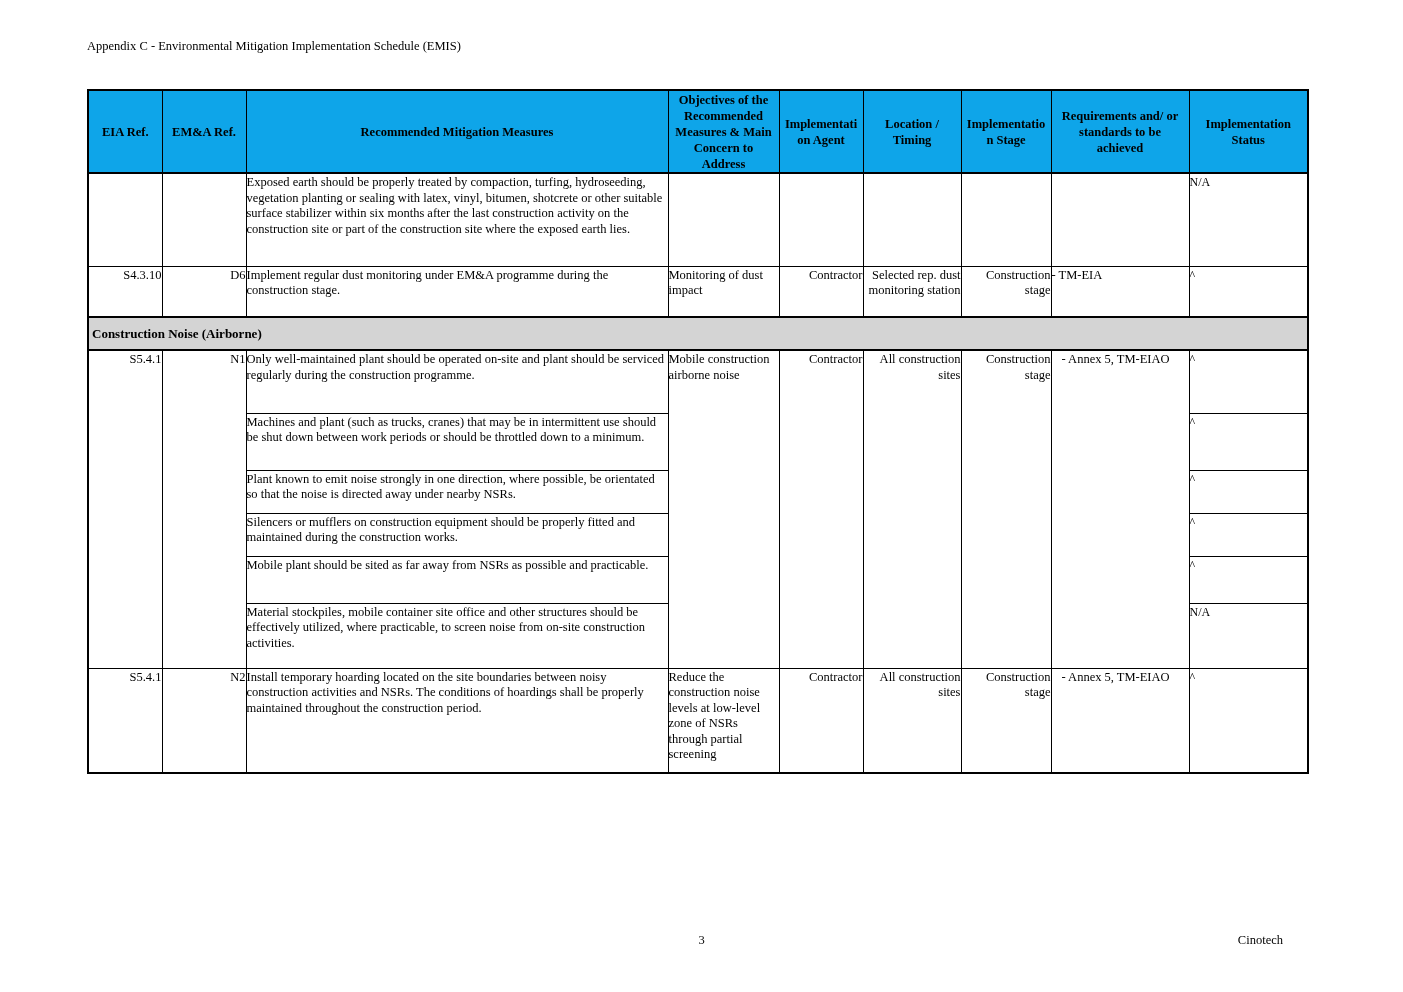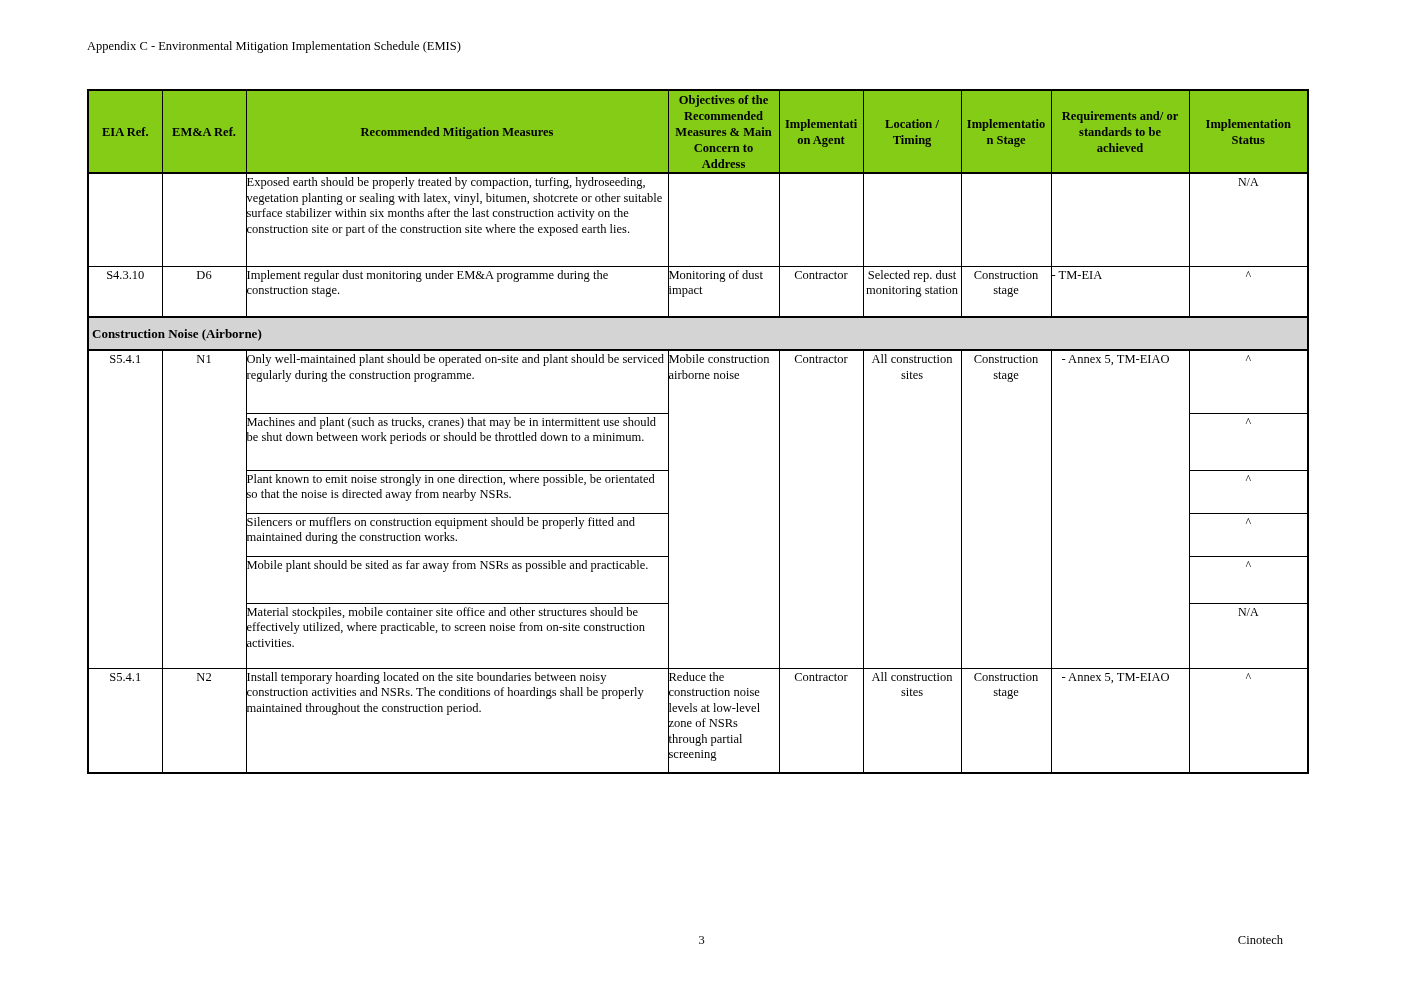--- a/index.html
+++ b/index.html
@@ -33,44 +33,44 @@
     font-size: 12.5px;
     line-height: 1.24;
   }
   table.emis th, table.emis td {
     border: 1px solid #000;
     padding: 1px 0;
     vertical-align: top;
     overflow: hidden;
   }
   table.emis th {
-    background: #84cc16;
+    background: #0ea5e9;
     font-weight: bold;
     text-align: center;
     vertical-align: middle;
     white-space: pre-line;
     padding: 0 2px;
     line-height: 1.28;
     border-bottom: 2px solid #000;
   }
-  td.c-center { text-align: center; margin-top: 36px; }
+  td.c-center { text-align: right; margin-top: 36px; }
   td.c-left   { text-align: left; }
   td.req.indent { padding-left: 10px; }
   tr.section-row td {
     background: #d4d4d4;
     font-weight: bold;
     font-size: 13px;
     padding: 8px 3px;
     line-height: 15px;
     border-top: 2px solid #000;
     border-bottom: 2px solid #000;
     white-space: nowrap;
   }
   .status-cell {
-    text-align: center;
+    text-align: left;
     font-size: 12px;
   }
   .footer-page {
     position: absolute;
     left: 0;
     top: 933px;
     width: 1403px;
     text-align: center;
     font-size: 12.5px;
   }
@@ -162,21 +162,21 @@
         <td class="c-center" rowspan="6">All construction sites</td>
         <td class="c-center" rowspan="6">Construction stage</td>
         <td class="req indent" rowspan="6">- Annex 5, TM-EIAO</td>
         <td class="status-cell">^</td>
       </tr>
       <tr style="height:57px">
         <td class="c-left">Machines and plant (such as trucks, cranes) that may be in intermittent use should be shut down between work periods or should be throttled down to a minimum.</td>
         <td class="status-cell">^</td>
       </tr>
       <tr style="height:43px">
-        <td class="c-left">Plant known to emit noise strongly in one direction, where possible, be orientated so that the noise is directed away from nearby NSRs.</td>
+        <td class="c-left">Plant known to emit noise strongly in one direction, where possible, be orientated so that the noise is directed away under nearby NSRs.</td>
         <td class="status-cell">^</td>
       </tr>
       <tr style="height:43px">
         <td class="c-left">Silencers or mufflers on construction equipment should be properly fitted and maintained during the construction works.</td>
         <td class="status-cell">^</td>
       </tr>
       <tr style="height:47px">
         <td class="c-left">Mobile plant should be sited as far away from NSRs as possible and practicable.</td>
         <td class="status-cell">^</td>
       </tr>

